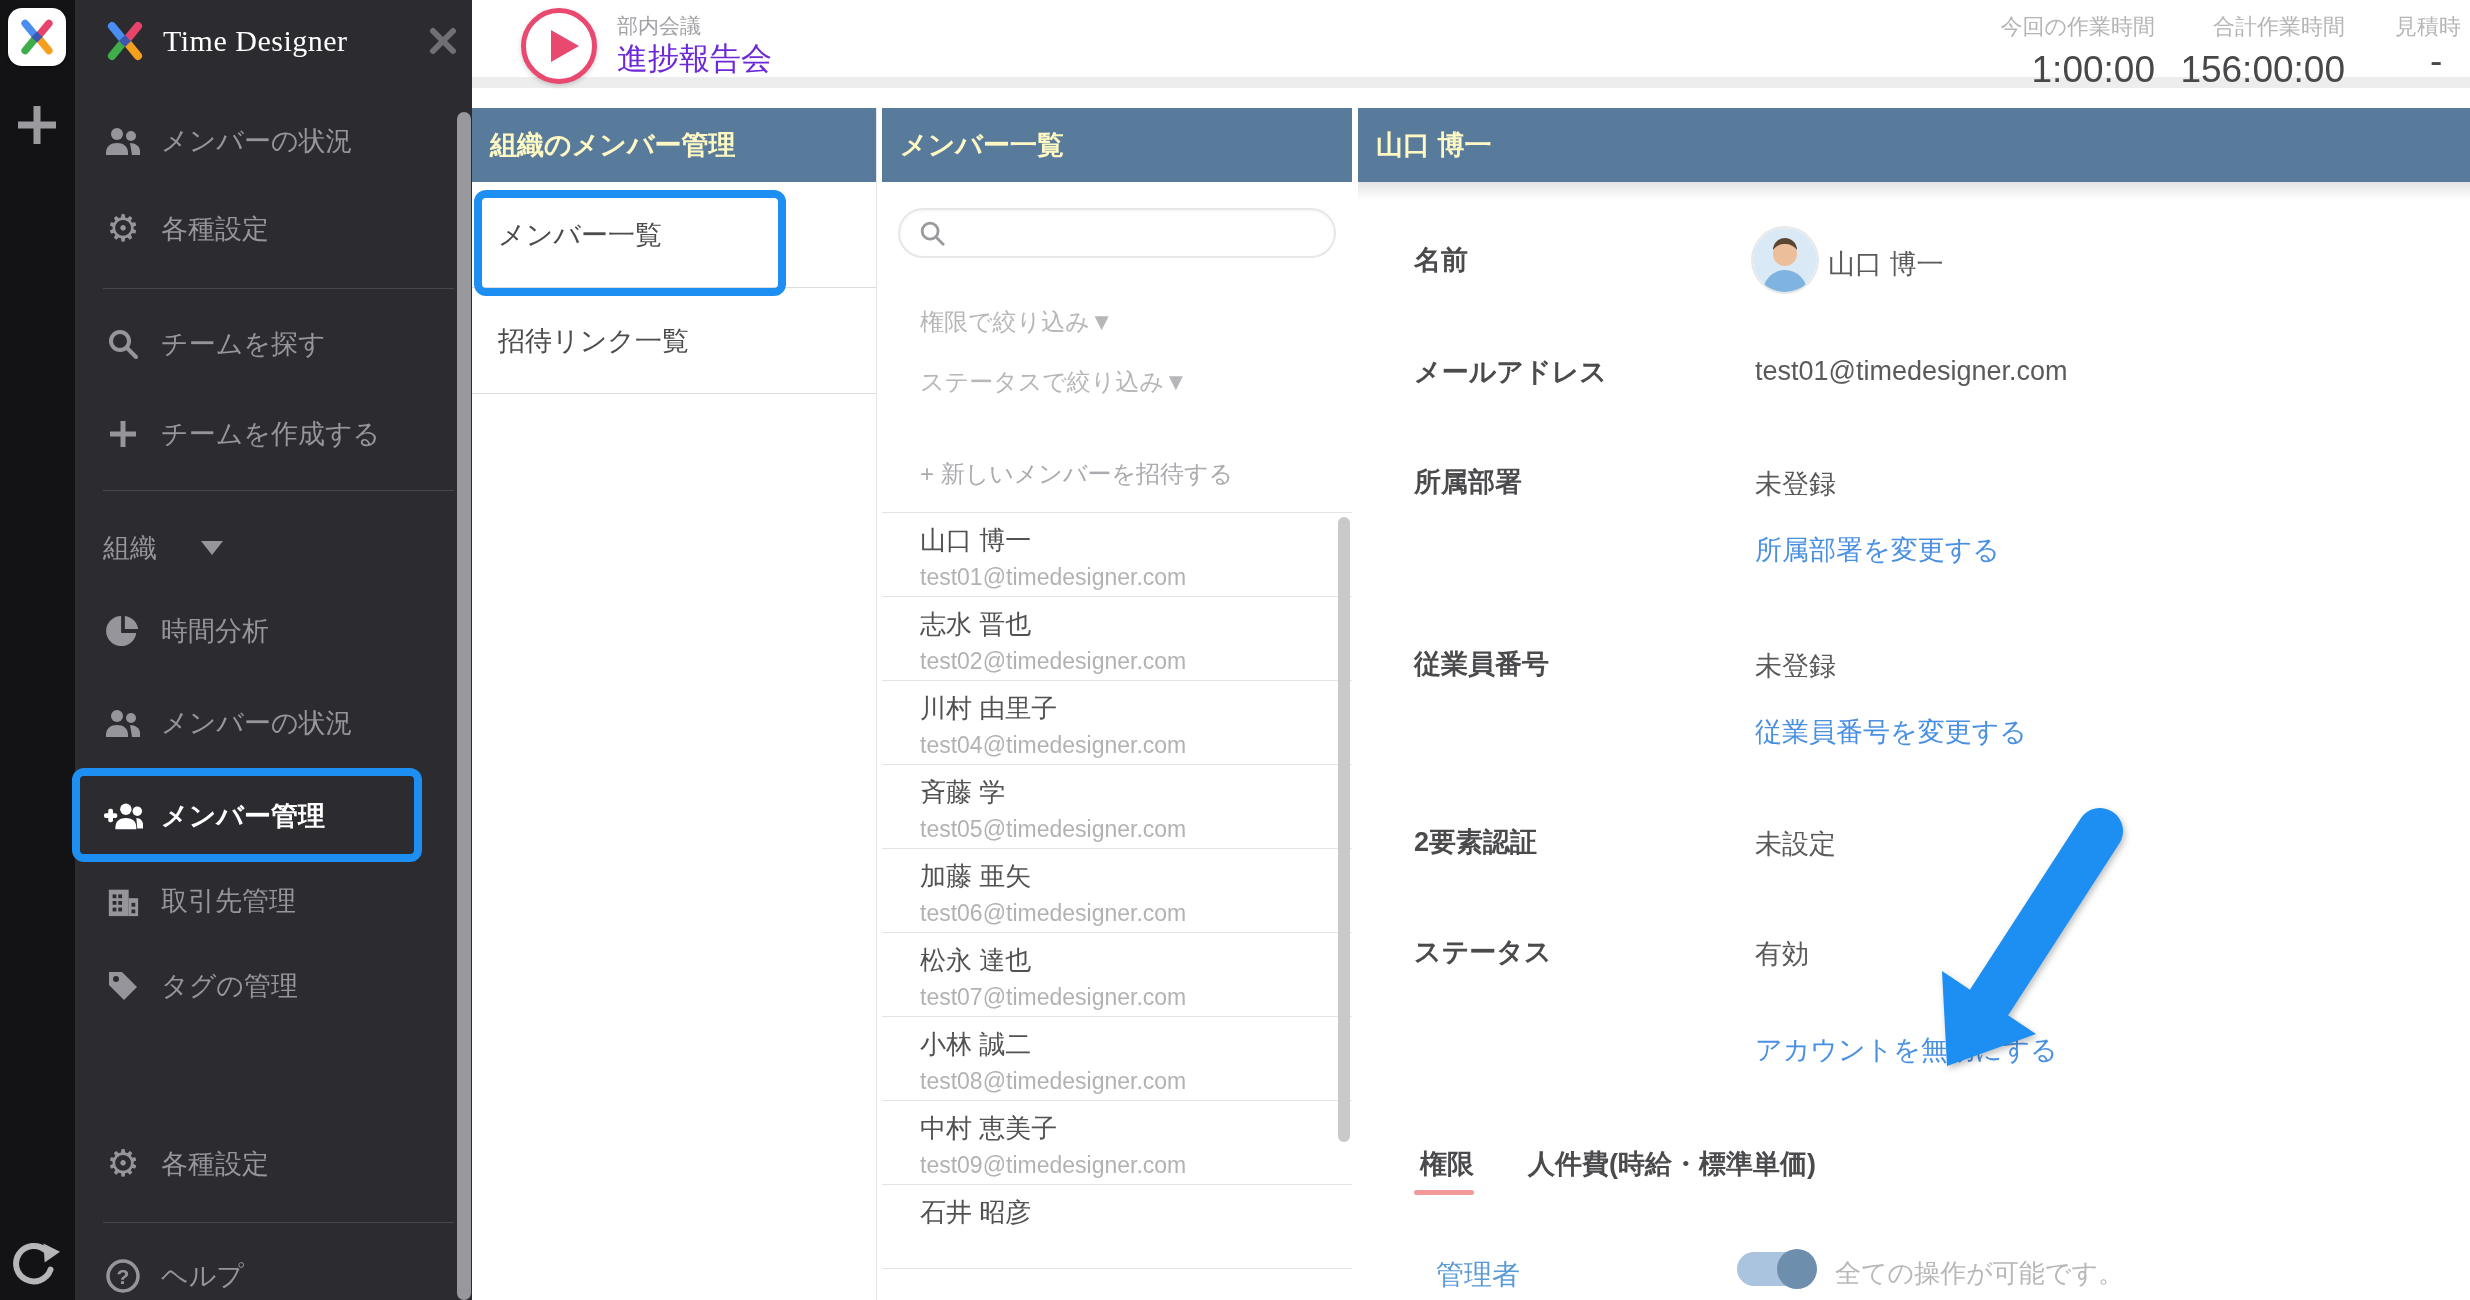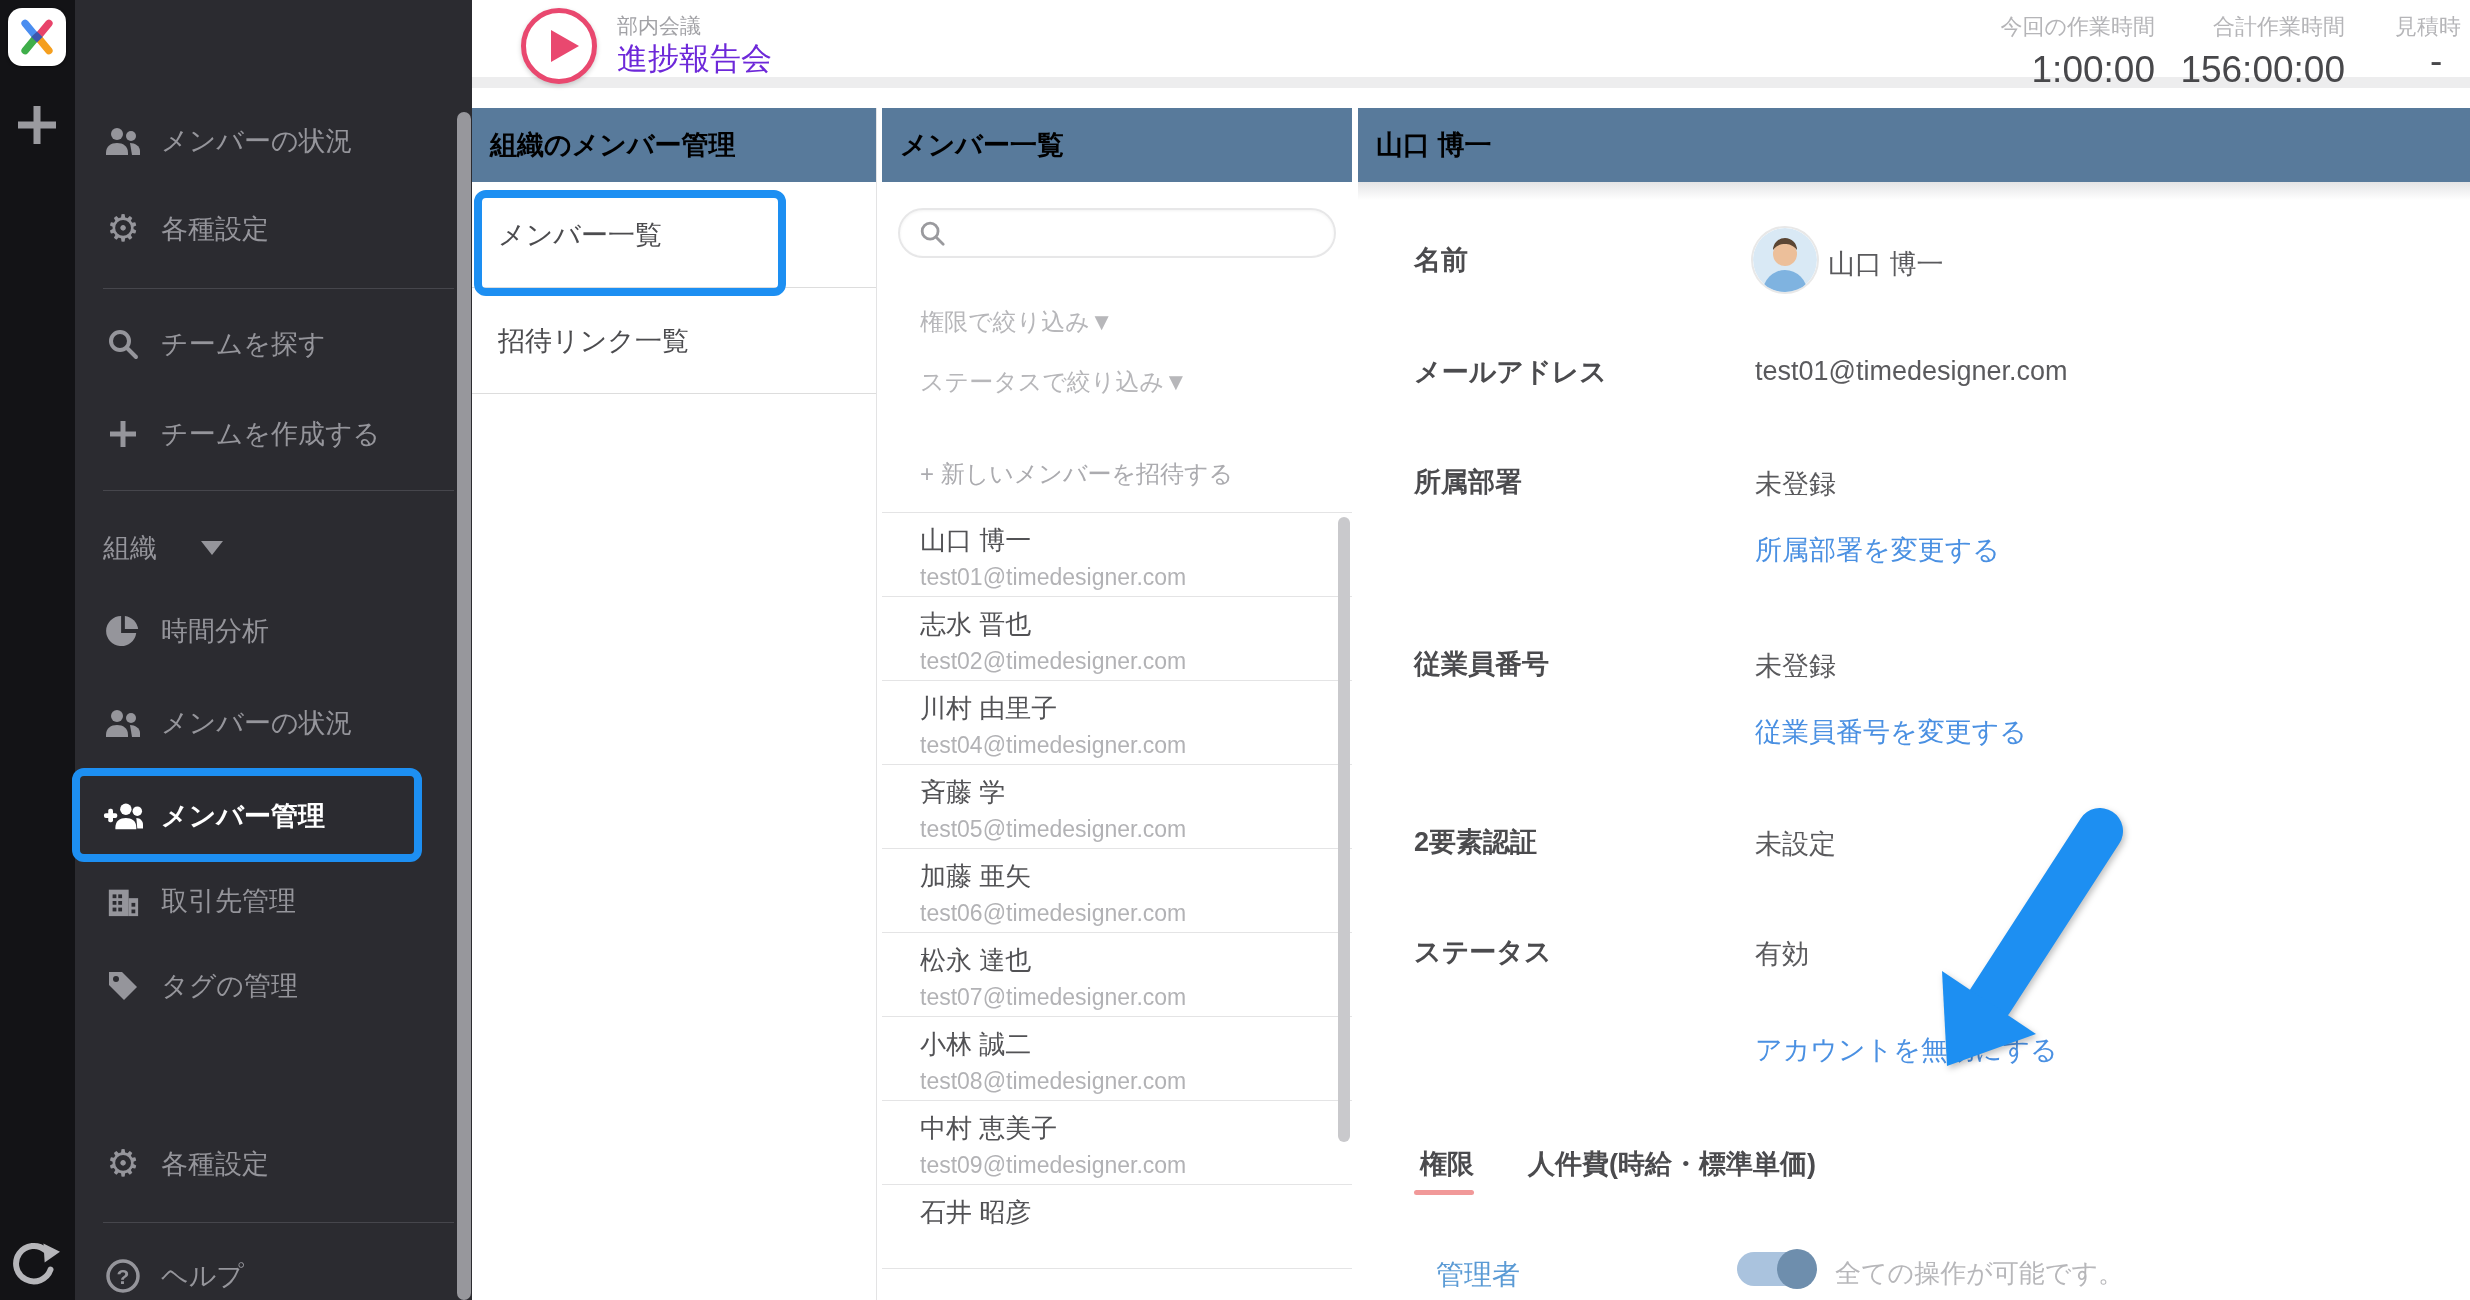--- a/index.html
+++ b/index.html
@@ -45,21 +45,21 @@
   .stat { position:absolute; text-align:right; }
   .stat .lbl { font-size:22px; color:#b5b5b8; }
   .stat .val { font-size:37px; color:#48484b; margin-top:7px; }
   .stat1 { right:315px; top:12px; }
   .stat2 { right:125px; top:12px; }
   .stat3-lbl { position:absolute; left:1923px; top:12px; font-size:22px; color:#b5b5b8; white-space:nowrap; }
   .stat3-val { position:absolute; left:1958px; top:40px; font-size:37px; color:#48484b; }
 
   
   .panel { position:absolute; top:108px; bottom:0; background:#fff; }
-  .panel-header { height:74px; background:#587a9b; color:#000000; font-weight:bold; font-size:27px;
+  .panel-header { height:74px; background:#587a9b; color:#fef9c3; font-weight:bold; font-size:27px;
                   display:flex; align-items:center; padding-left:18px; }
   .panel1 { left:472px; width:405px; border-right:1px solid #e3e3e4; }
   .panel2 { left:882px; width:470px; }
   .panel3 { left:1358px; width:1112px; }
   .panel3 .hdr-shadow { height:18px; background:linear-gradient(#e4e4e5,#fff); }
 
   .p1-item { height:106px; display:flex; align-items:center; padding-left:26px; font-size:27px;
              color:#4c4c4f; border-bottom:1px solid #ddd; cursor:pointer; background:#fff; }
 
   
@@ -122,20 +122,36 @@
   </div>
   <div class="leftbar-refresh">
     <svg width="52" height="52" viewBox="0 0 44 44">
       <path d="M36 25a15 15 0 1 1-4-16" fill="none" stroke="currentColor" stroke-width="5" stroke-linecap="round"></path>
       <polygon points="30,3 44,10 31,19" fill="currentColor"></polygon>
     </svg>
   </div>
 </div>
 
 <div class="sidebar">
+  <div class="sb-title-row">
+    <svg width="48" height="48" viewBox="0 0 100 100">
+      <line x1="23" y1="19" x2="46" y2="47" stroke="#4a8df0" stroke-width="17" stroke-linecap="round"></line>
+      <line x1="77" y1="19" x2="54" y2="47" stroke="#e8436a" stroke-width="17" stroke-linecap="round"></line>
+      <line x1="23" y1="81" x2="46" y2="53" stroke="#3fae4a" stroke-width="17" stroke-linecap="round"></line>
+      <line x1="77" y1="81" x2="54" y2="53" stroke="#f59f1e" stroke-width="17" stroke-linecap="round"></line>
+      <rect x="41" y="41" width="18" height="18" fill="#3d56b0" transform="rotate(45 50 50)"></rect>
+    </svg>
+    <span class="sb-title">Time Designer</span>
+    <span class="sb-close">
+      <svg width="30" height="30" viewBox="0 0 30 30">
+        <line x1="5" y1="5" x2="25" y2="25" stroke="currentColor" stroke-width="6" stroke-linecap="round"></line>
+        <line x1="25" y1="5" x2="5" y2="25" stroke="currentColor" stroke-width="6" stroke-linecap="round"></line>
+      </svg>
+    </span>
+  </div>
 
   <div class="sb-item" style="top:118px">
     <span class="ic">
       <svg width="38" height="30" viewBox="0 0 38 30" fill="currentColor">
           <circle cx="13" cy="8" r="6"></circle>
           <path d="M2 27c0-7 5-10 11-10s11 3 11 10v2H2z"></path>
           <circle cx="27" cy="10" r="5"></circle>
           <path d="M26 17c5 0 10 3 10 8v4h-8z"></path>
         </svg>
     </span>

